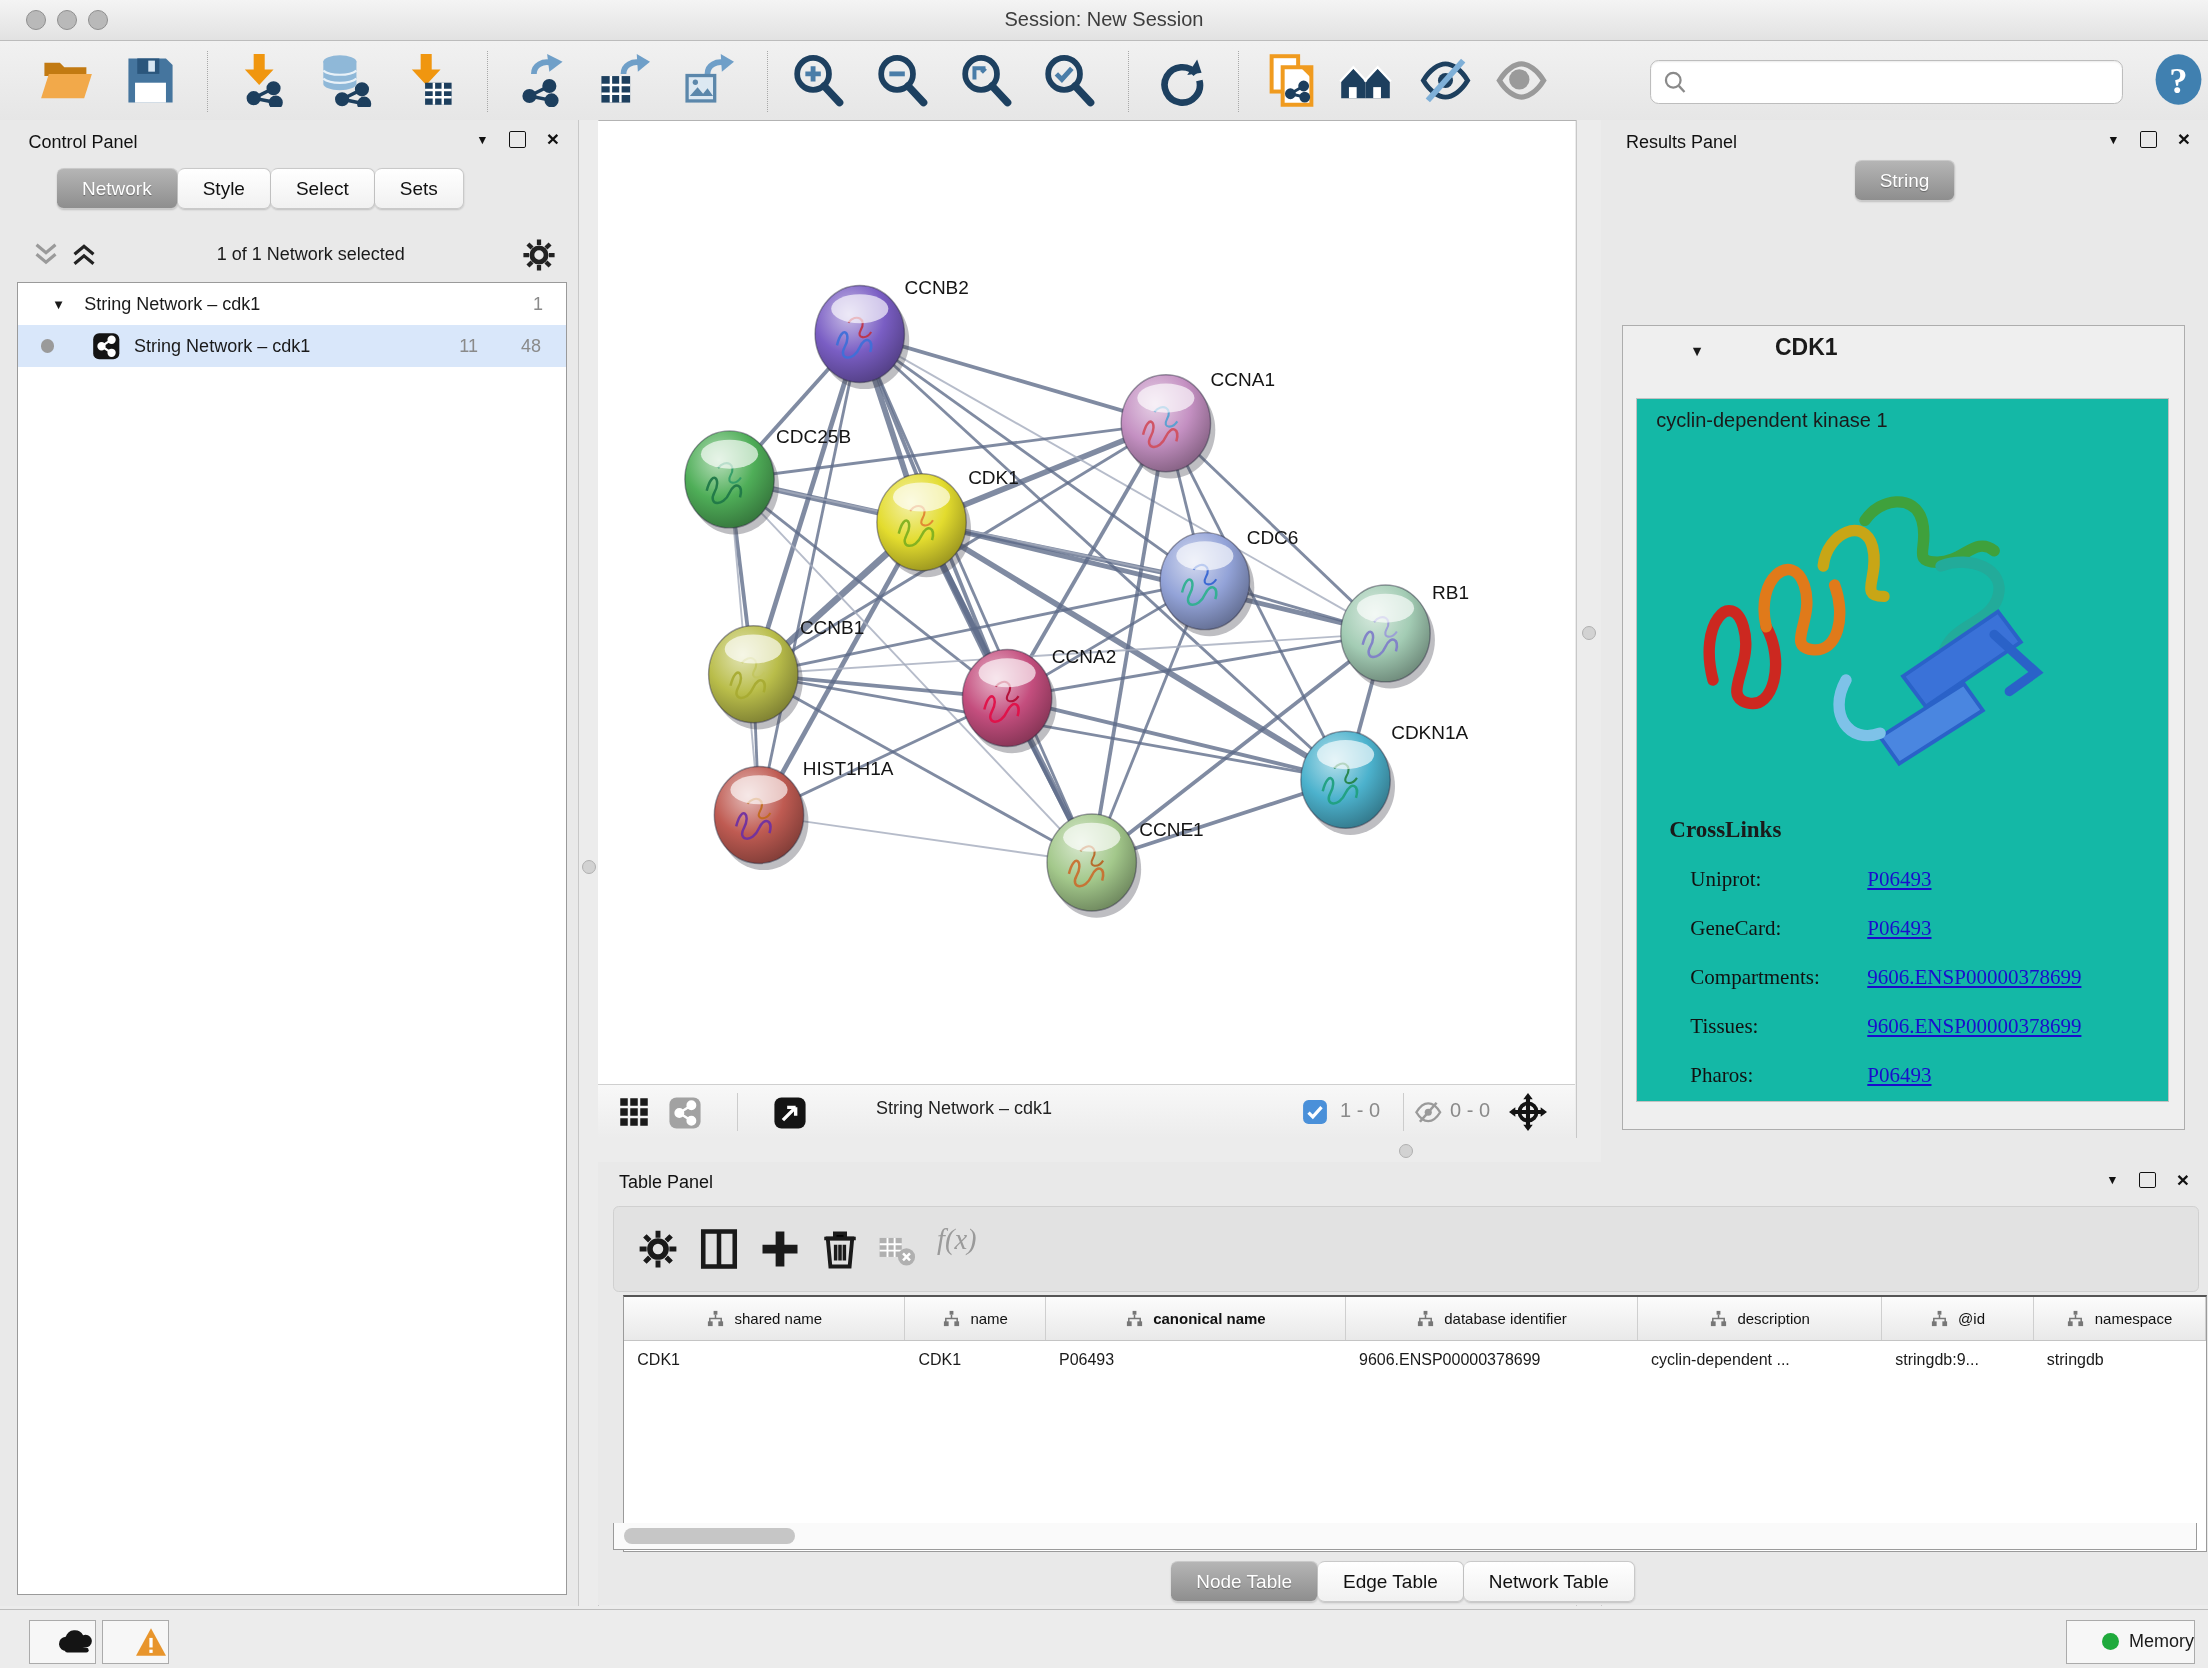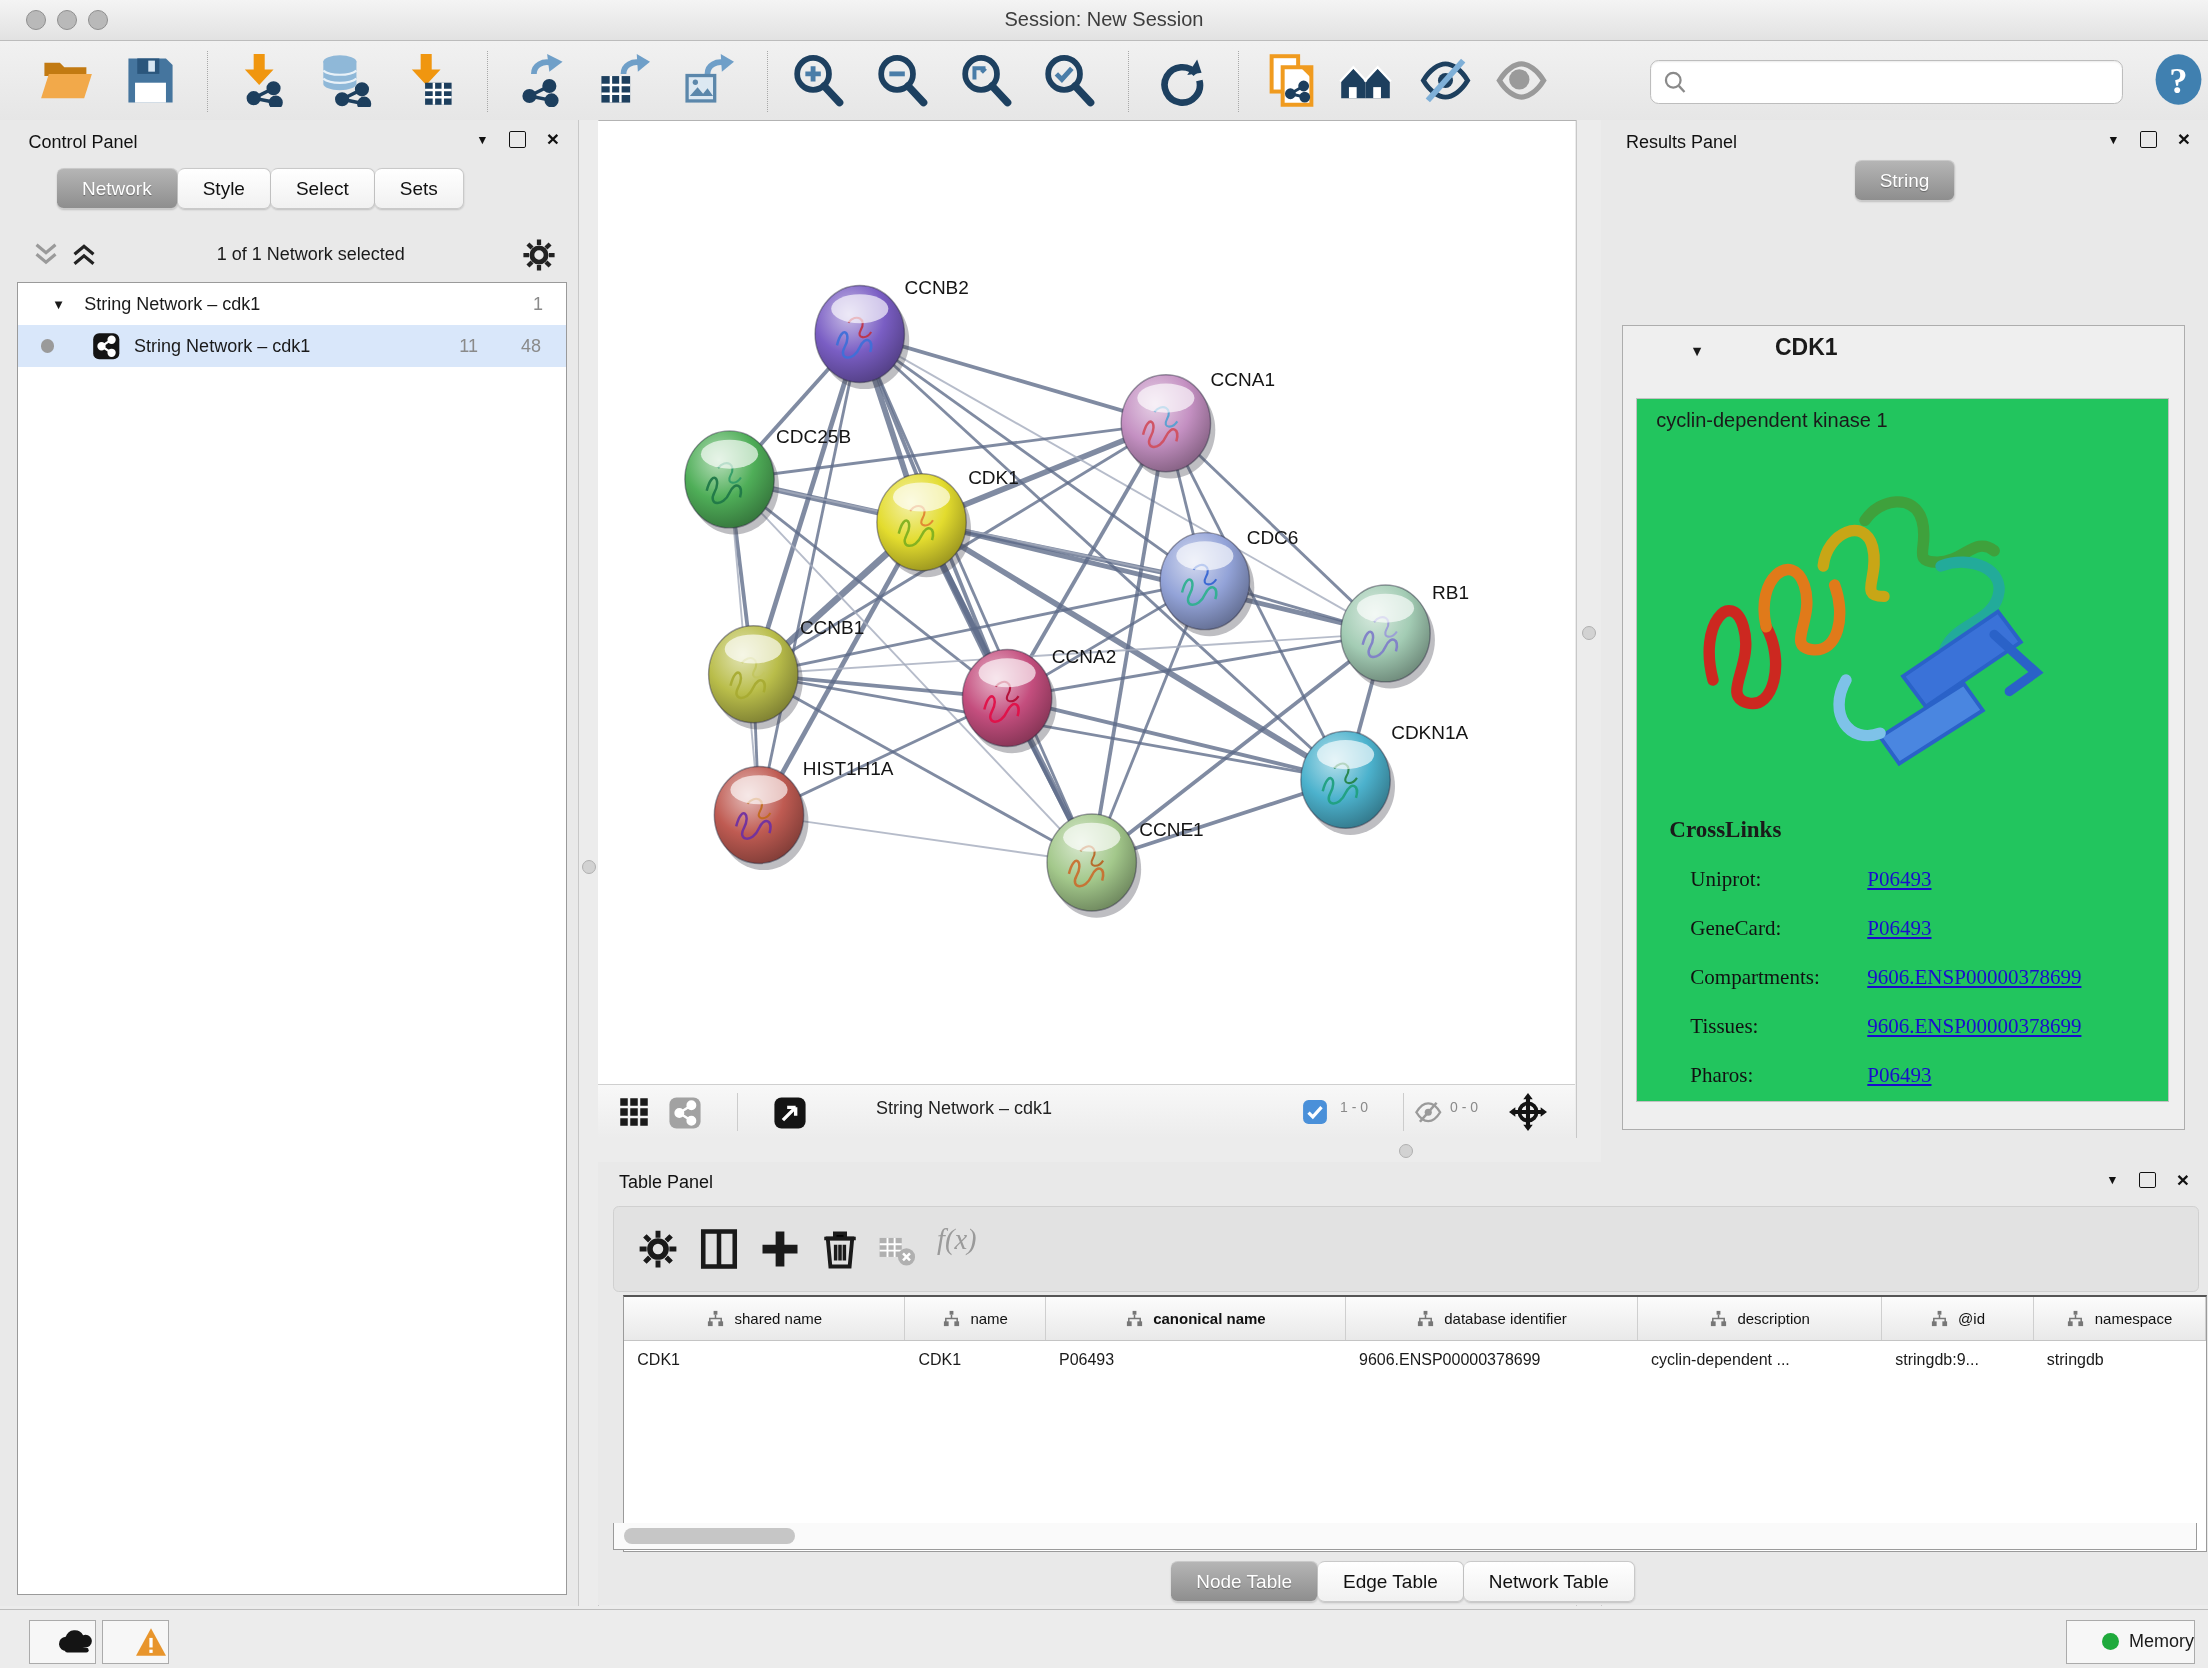--- a/index.html
+++ b/index.html
@@ -41,30 +41,30 @@
   .tree-row.selected{background:#d9e7fa;}
   .tree-count{position:absolute;color:#8a8a8a;font-size:18px;}
   
   .vsplit{top:120px;width:19px;height:1486px;background:#ececec;border-left:1px solid #c8c8c8;border-right:1px solid #c8c8c8;}
   .split-dot{position:absolute;width:12.4px;height:12.4px;border-radius:50%;background:#d2d2d2;border:1px solid #b0b0b0;}
   
   #net-canvas{left:598px;top:121px;width:977px;height:963px;background:#ffffff;}
   #net-footer{left:598px;top:1084px;width:977px;height:53px;background:linear-gradient(#f8f8f8,#ececec);
               border-top:1px solid #cfcfcf;}
   .ft-sep{position:absolute;top:7.6px;height:38px;border-left:1px solid #cccccc;}
-  .ft-count{position:absolute;top:14.3px;font-size:14px;color:#8a8a8a;}
+  .ft-count{position:absolute;top:14.3px;font-size:20px;color:#8a8a8a;}
   #h-split{left:598px;top:1138px;width:1610px;height:25px;background:#ececec;}
   
   #results-panel{left:1601px;top:120px;width:608px;height:1042px;background:#e9e9e9;}
   #rp-btnbox{position:absolute;left:21px;top:122px;width:561px;height:82px;border:1px solid #adadad;background:#ebebeb;}
   .rp-btn{position:absolute;top:18px;height:44px;background:linear-gradient(#ffffff,#f0f0f0);border:1px solid #c4c4c4;
           border-radius:7.6px;font-size:19px;text-align:center;line-height:44px;box-sizing:border-box;
           box-shadow:0 1px 1.9px rgba(0,0,0,.15);cursor:pointer;}
   #rp-bigbox{position:absolute;left:21px;top:205px;width:561px;height:803px;border:1px solid #adadad;background:#efefef;}
-  #rp-innerbox{position:absolute;left:13.3px;top:72px;width:531px;height:702px;border:1px solid #c2c2c2;background:#22c55e;}
+  #rp-innerbox{position:absolute;left:13.3px;top:72px;width:531px;height:702px;border:1px solid #c2c2c2;background:#14b8a6;}
   .xl-row{position:relative;height:49px;font-family:"Liberation Serif","DejaVu Serif",serif;font-size:21px;}
   .xl-label{position:absolute;left:53px;top:11.4px;color:#111;}
   .xl-link{position:absolute;left:230px;top:11.4px;color:#1a0dcc;text-decoration:underline;cursor:pointer;}
   
   #table-panel{left:598px;top:1162px;width:1610px;height:443px;background:#e9e9e9;}
   #tp-toolbar{position:absolute;left:15px;top:44px;width:1584px;height:84px;background:#e2e2e2;
               border:1px solid #d0d0d0;border-radius:5.7px;}
   .tp-icon{position:absolute;top:21px;width:42px;height:42px;cursor:pointer;}
   #tp-table{position:absolute;left:25px;top:133px;width:1584px;height:257px;background:#fff;
             border:1px solid #9a9a9a;border-top:2.9px solid #555;box-sizing:border-box;}

